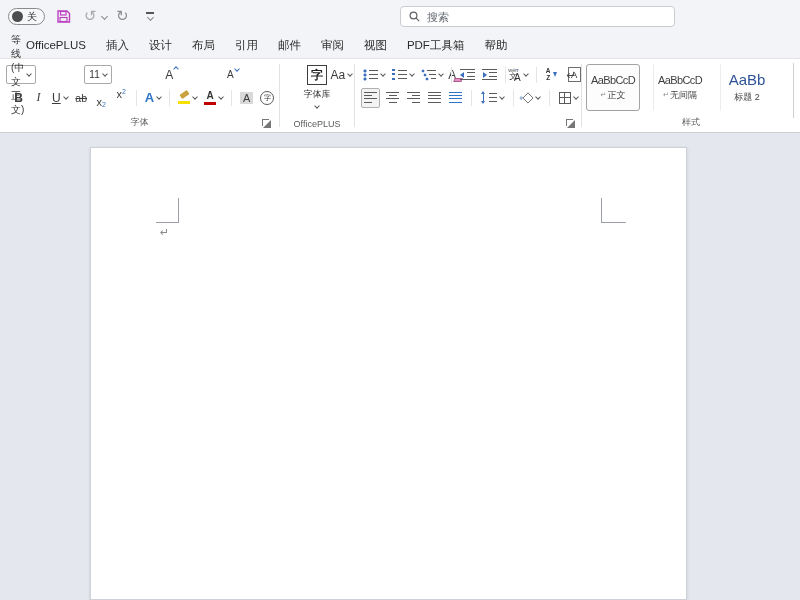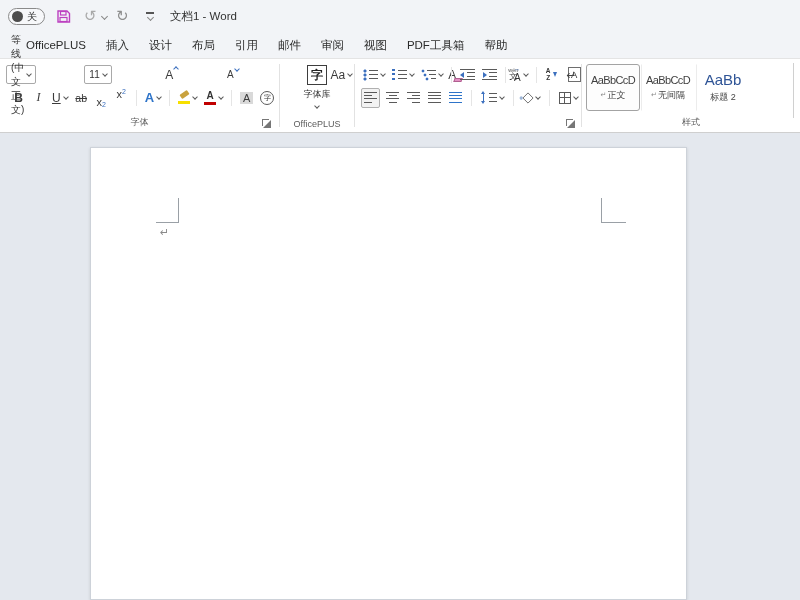--- a/index.html
+++ b/index.html
@@ -177,21 +177,21 @@
     linear-gradient(#5a5a5a,#5a5a5a) 0 9px/8px 1.4px no-repeat; }
   .bucket { width:10px; height:10px; border:1.4px solid #5a5a5a; transform:rotate(45deg) scale(.8); position:relative; }
   .bucket::after { content:""; position:absolute; left:-4px; bottom:-4px; width:4px; height:4px;
     background:#9db6d8; border-radius:50%; }
   .gridic { width:12px; height:12px; border:1.2px solid #5a5a5a; background:
     linear-gradient(#5a5a5a,#5a5a5a) 50% 0/1.2px 100% no-repeat,
     linear-gradient(#5a5a5a,#5a5a5a) 0 50%/100% 1.2px no-repeat; }
   .retmark { font-size:12px; color:#444; }
 
   
-  .stylesbar { display:flex; align-items:flex-start; padding-top:5px; gap:1px; }
+  .stylesbar { display:flex; align-items:flex-start; padding-top:5px; gap:13px; }
   .style-item { width:54px; height:47px; display:flex; flex-direction:column; align-items:center;
     justify-content:center; gap:3px; border:1px solid transparent; }
   .style-item.selected { border:1px solid #a3a3a3; border-radius:3px; background:#fdfdfd; }
   .style-item + .style-item:not(.selected) { border-left:1px solid #ececec; }
   .sprev { font-size:11px; color:#3f3f3f; letter-spacing:-0.6px; white-space:nowrap; }
   .heading .sprev { font-size:15px; color:#2f5496; letter-spacing:0; }
   .sname { font-size:9px; color:#444; display:flex; align-items:center; gap:1px; white-space:nowrap; }
   .spfx { font-size:7px; color:#888; }
   .styles-frame-end { position:absolute; right:6px; top:4px; bottom:14px; width:1px; background:#d0d0d0; }
 
@@ -228,21 +228,27 @@
     <div class="qbtn" style="left:102px;">
       <span class="qchev"></span>
     </div>
     <div class="qbtn" style="left:116px;">
       <span class="undoredo" style="color:#8f8f8f;">↻</span>
     </div>
     <div class="qbtn qat-custom" style="left:146px;">
       <span class="bar"></span>
       <span class="qchev"></span>
     </div>
-    <div class="wtitle">文档1 - Word</div>
+    <div class="searchbox">
+      <svg width="11" height="11" viewBox="0 0 11 11">
+        <circle cx="4.5" cy="4.5" r="3.4" fill="none" stroke="#5f6368" stroke-width="1.2"></circle>
+        <line x1="7.2" y1="7.2" x2="10.2" y2="10.2" stroke="#5f6368" stroke-width="1.2"></line>
+      </svg>
+      <input type="text" placeholder="搜索" style="">
+    </div>
   </div>
 
   <div class="tabrow">
     <span class="tab">OfficePLUS</span>
     <span class="tab">插入</span>
     <span class="tab">设计</span>
     <span class="tab">布局</span>
     <span class="tab">引用</span>
     <span class="tab">邮件</span>
     <span class="tab">审阅</span>

